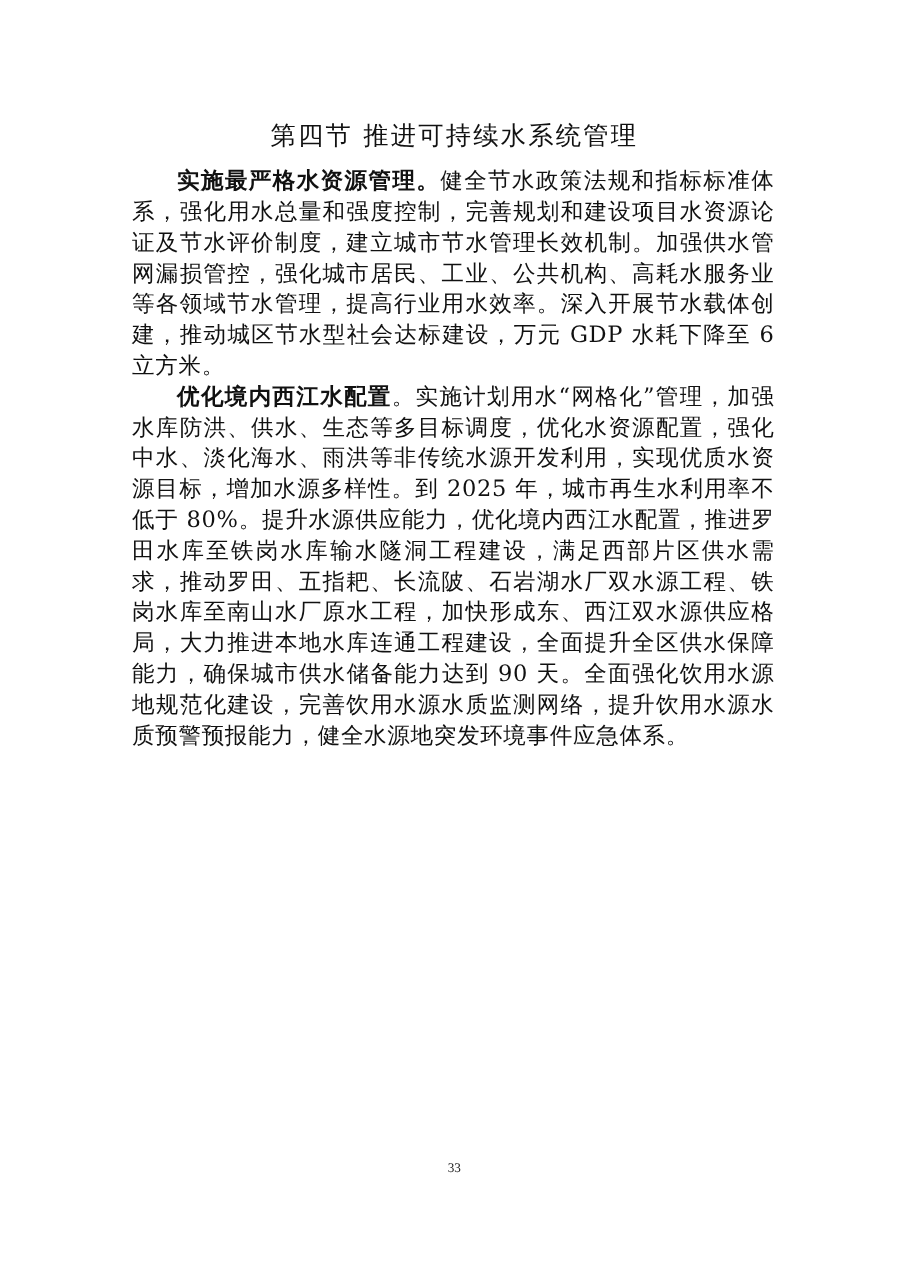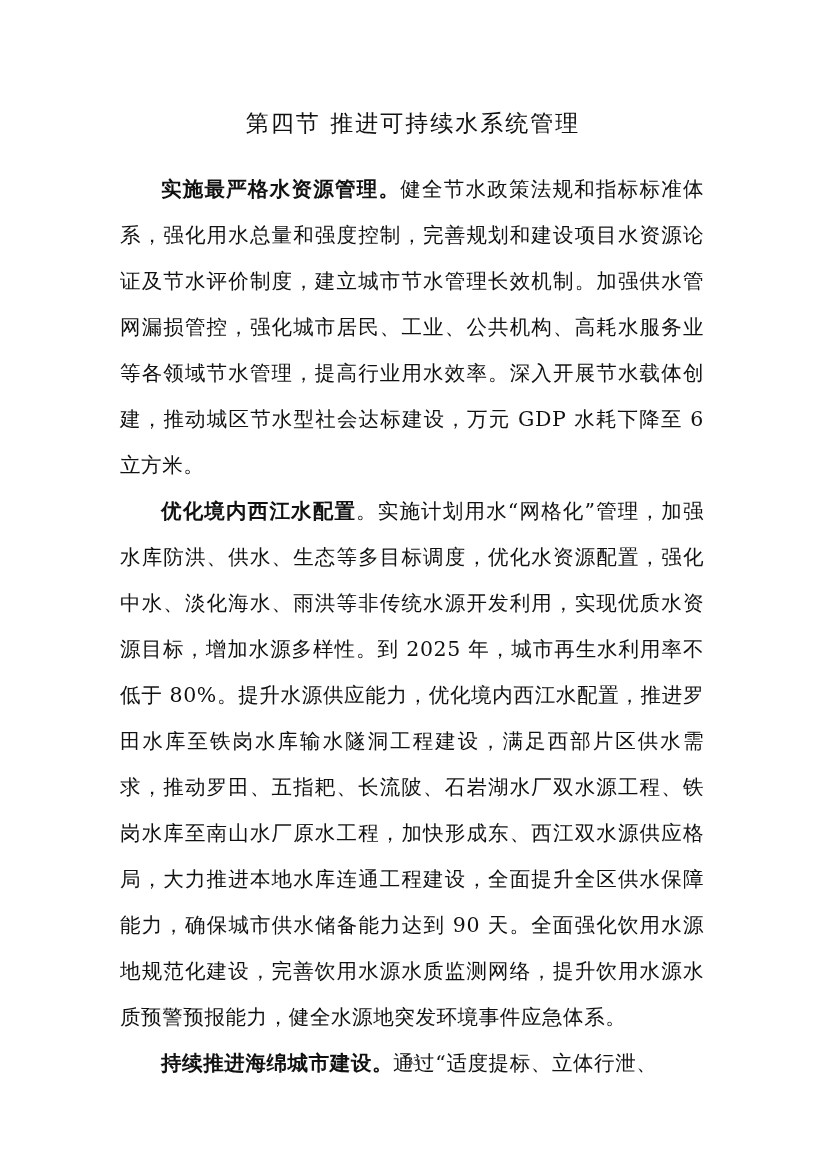--- a/index.html
+++ b/index.html
@@ -10,40 +10,38 @@
       font-family: "DejaVu Serif", "Liberation Serif", serif;
     }
     .title {
       position: absolute; left: 0; width: 826px; top: 108px;
       text-align: center; font-size: 23px; letter-spacing: 2px;
       color: #111;
       font-family: "DejaVu Serif", "Liberation Serif", serif;
     }
     .body {
       position: absolute; left: 120px; top: 150px; width: 584px;
-      font-size: 20.5px; line-height: 46px;
+      font-size: 20.5px; line-height: 28px;
       text-align: justify; text-justify: inter-character;
       letter-spacing: 0.6px;
-      margin-top: 16px;
     }
     .para { margin: 0; text-indent: 2em; }
     .para.gap { margin-top: 0; }
     .lead { font-weight: bold; font-family: "DejaVu Sans", "Liberation Sans", sans-serif; }
     .pagenum {
       position: absolute; left: 0; width: 826px; top: 1054px;
       text-align: center; font-size: 12px;
       font-family: "Liberation Serif", "DejaVu Serif", serif; color: #222;
     }
   </style>
 </head>
 <body>
 
 <div class="page">
   <div class="title">第四节 推进可持续水系统管理</div>
 
   <div class="body">
     <p class="para"><span class="lead">实施最严格水资源管理。</span><span>健全节水政策法规和指标标准体系，强化用水总量和强度控制，完善规划和建设项目水资源论证及节水评价制度，建立城市节水管理长效机制。加强供水管网漏损管控，强化城市居民、工业、公共机构、高耗水服务业等各领域节水管理，提高行业用水效率。深入开展节水载体创建，推动城区节水型社会达标建设，万元 GDP 水耗下降至 6 立方米。</span></p>
     <p class="para gap"><span class="lead">优化境内西江水配置</span><span>。实施计划用水“网格化”管理，加强水库防洪、供水、生态等多目标调度，优化水资源配置，强化中水、淡化海水、雨洪等非传统水源开发利用，实现优质水资源目标，增加水源多样性。到 2025 年，城市再生水利用率不低于 80%。提升水源供应能力，优化境内西江水配置，推进罗田水库至铁岗水库输水隧洞工程建设，满足西部片区供水需求，推动罗田、五指耙、长流陂、石岩湖水厂双水源工程、铁岗水库至南山水厂原水工程，加快形成东、西江双水源供应格局，大力推进本地水库连通工程建设，全面提升全区供水保障能力，确保城市供水储备能力达到 90 天。全面强化饮用水源地规范化建设，完善饮用水源水质监测网络，提升饮用水源水质预警预报能力，健全水源地突发环境事件应急体系。</span></p>
-    <p class="para gap"><span class="lead">持续推进海绵城市建设。</span><span>通过“适度提标、立体行泄、</span></p>
   </div>
 
   <div class="pagenum">33</div>
 </div>
 
 </body></html>

